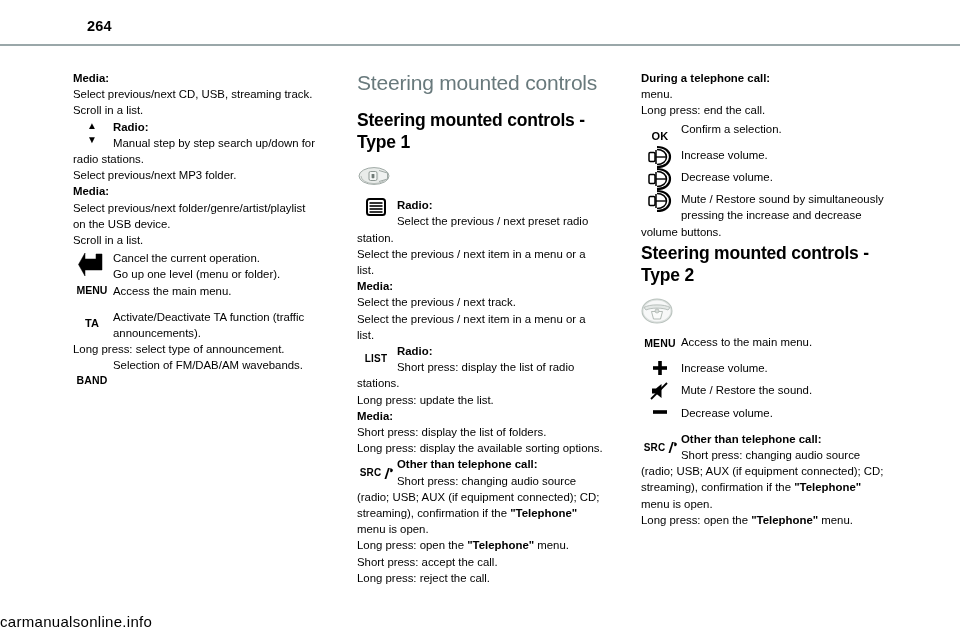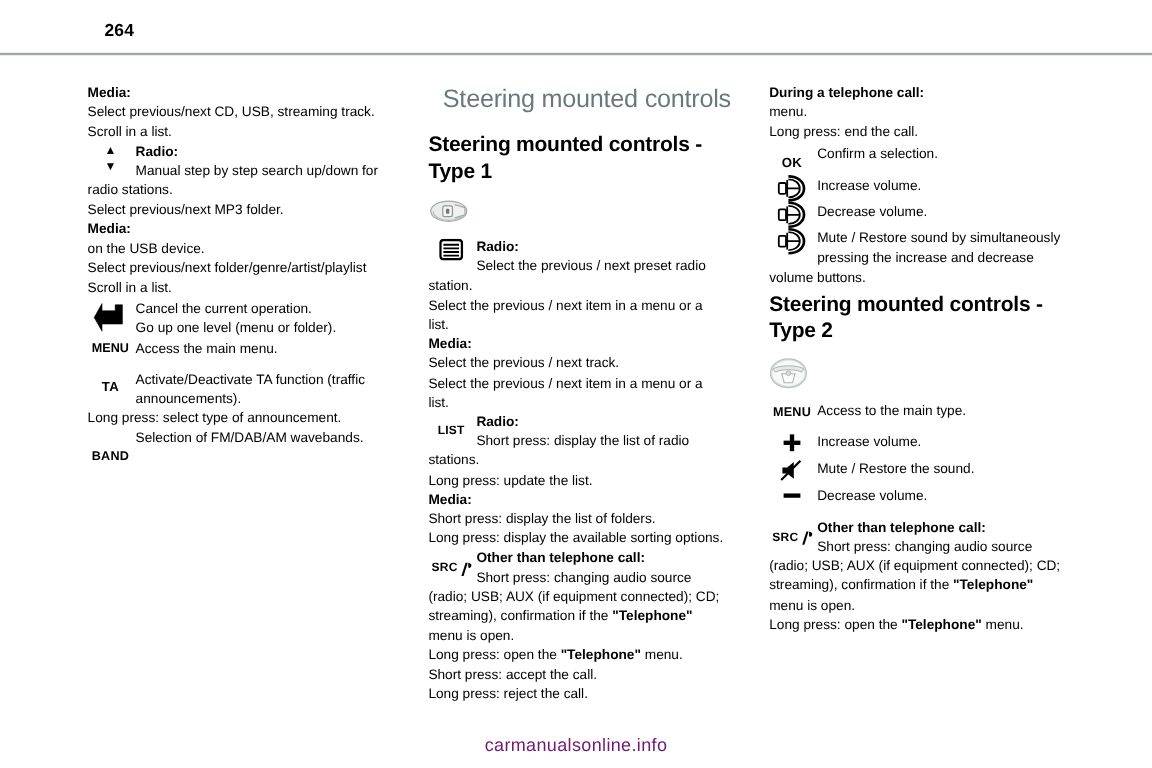--- a/index.html
+++ b/index.html
@@ -57,21 +57,21 @@
     font-size: 11.4px;
     line-height: 16.2px;
     color: #000;
   }
   .col-1 { left: 73px; }
   .col-2 { left: 357px; }
   .col-3 { left: 641px; }
 
   
   h1.doc-title {
-    margin: 0 0 14px 12px;
+    margin: 0 0 14px 0;
     font-size: 21px;
     font-weight: normal;
     line-height: 25px;
     color: #68797c;
     letter-spacing: -0.2px;
   }
   h2.sec-title {
     margin: 0 0 12px 0;
     font-size: 17.5px;
     font-weight: bold;
@@ -126,23 +126,23 @@
 
   
   .illus { margin: 4px 0 6px 0; }
 
   
   .footer-url {
     position: absolute;
     left: 0;
     bottom: 10px;
     width: 960px;
-    text-align: center;
+    text-align: left;
     font-size: 15px;
-    color: #701a75;
+    color: #000000;
     letter-spacing: 0.3px;
     font-family: "Liberation Sans", sans-serif;
   }
   .gap-6 { height: 6px; }
   .gap-10 { height: 10px; }
 </style>
 </head>
 <body>
 
 <div class="page-header">
@@ -164,22 +164,22 @@
         <span class="tri">▼</span>
       </div>
       <div class="entry-text">
         <p class="para bold">Radio:</p>
         <p class="para">Manual step by step search up/down for</p>
       </div>
     </div>
     <p class="para">radio stations.</p>
     <p class="para">Select previous/next MP3 folder.</p>
     <p class="para bold">Media:</p>
+    <p class="para">Select previous/next folder/genre/artist/playlist</p>
     <p class="para">on the USB device.</p>
-    <p class="para">Select previous/next folder/genre/artist/playlist</p>
     <p class="para">Scroll in a list.</p>
 
     <div class="entry" style="margin-top:2px;">
       <div class="icon-slot" style="top:1px;">
         <svg class="svg-ico" width="30" height="26" viewBox="0 0 30 26" style="margin:0 auto;" aria-hidden="true">
           <path d="M25 3 L25 19 L8 19 L8 25 L1.5 13.5 L8 2 L8 8 L19 8 L19 3 Z" fill="#000" stroke="#000" stroke-width="0.5" stroke-linejoin="round"></path>
         </svg>
       </div>
       <div class="entry-text">
         <p class="para">Cancel the current operation.</p>
@@ -356,21 +356,21 @@
         <ellipse cx="16" cy="13" rx="14.5" ry="11.5" fill="#f2f4f3" opacity="0.6"></ellipse>
         <path d="M3 9.5 C8 6 24 6 29 9.5 L27 12 C22 9.5 10 9.5 5 12 Z" fill="#e4e8e6" stroke="#aab3ae" stroke-width="0.8"></path>
         <path d="M10.5 13.5 L21.5 13.5 L19.5 21 L12.5 21 Z" fill="#fafbfa" stroke="#aab3ae" stroke-width="0.9"></path>
         <circle cx="16" cy="13" r="2" fill="#d7dcd9" stroke="#aab3ae" stroke-width="0.7"></circle>
       </svg>
     </div>
 
     <div class="entry">
       <div class="icon-slot txt-icon" style="top:1px; font-size:10.5px;">MENU</div>
       <div class="entry-text">
-        <p class="para">Access to the main type.</p>
+        <p class="para">Access to the main menu.</p>
       </div>
     </div>
 
     <div class="gap-10"></div>
 
     <div class="entry">
       <div class="icon-slot" style="top:0;">
         <svg class="svg-ico" width="16" height="16" viewBox="0 0 16 16" style="margin:0 auto;" aria-hidden="true">
           <rect x="6.2" y="1" width="3.6" height="14" fill="#000"></rect>
           <rect x="1" y="6.2" width="14" height="3.6" fill="#000"></rect>

